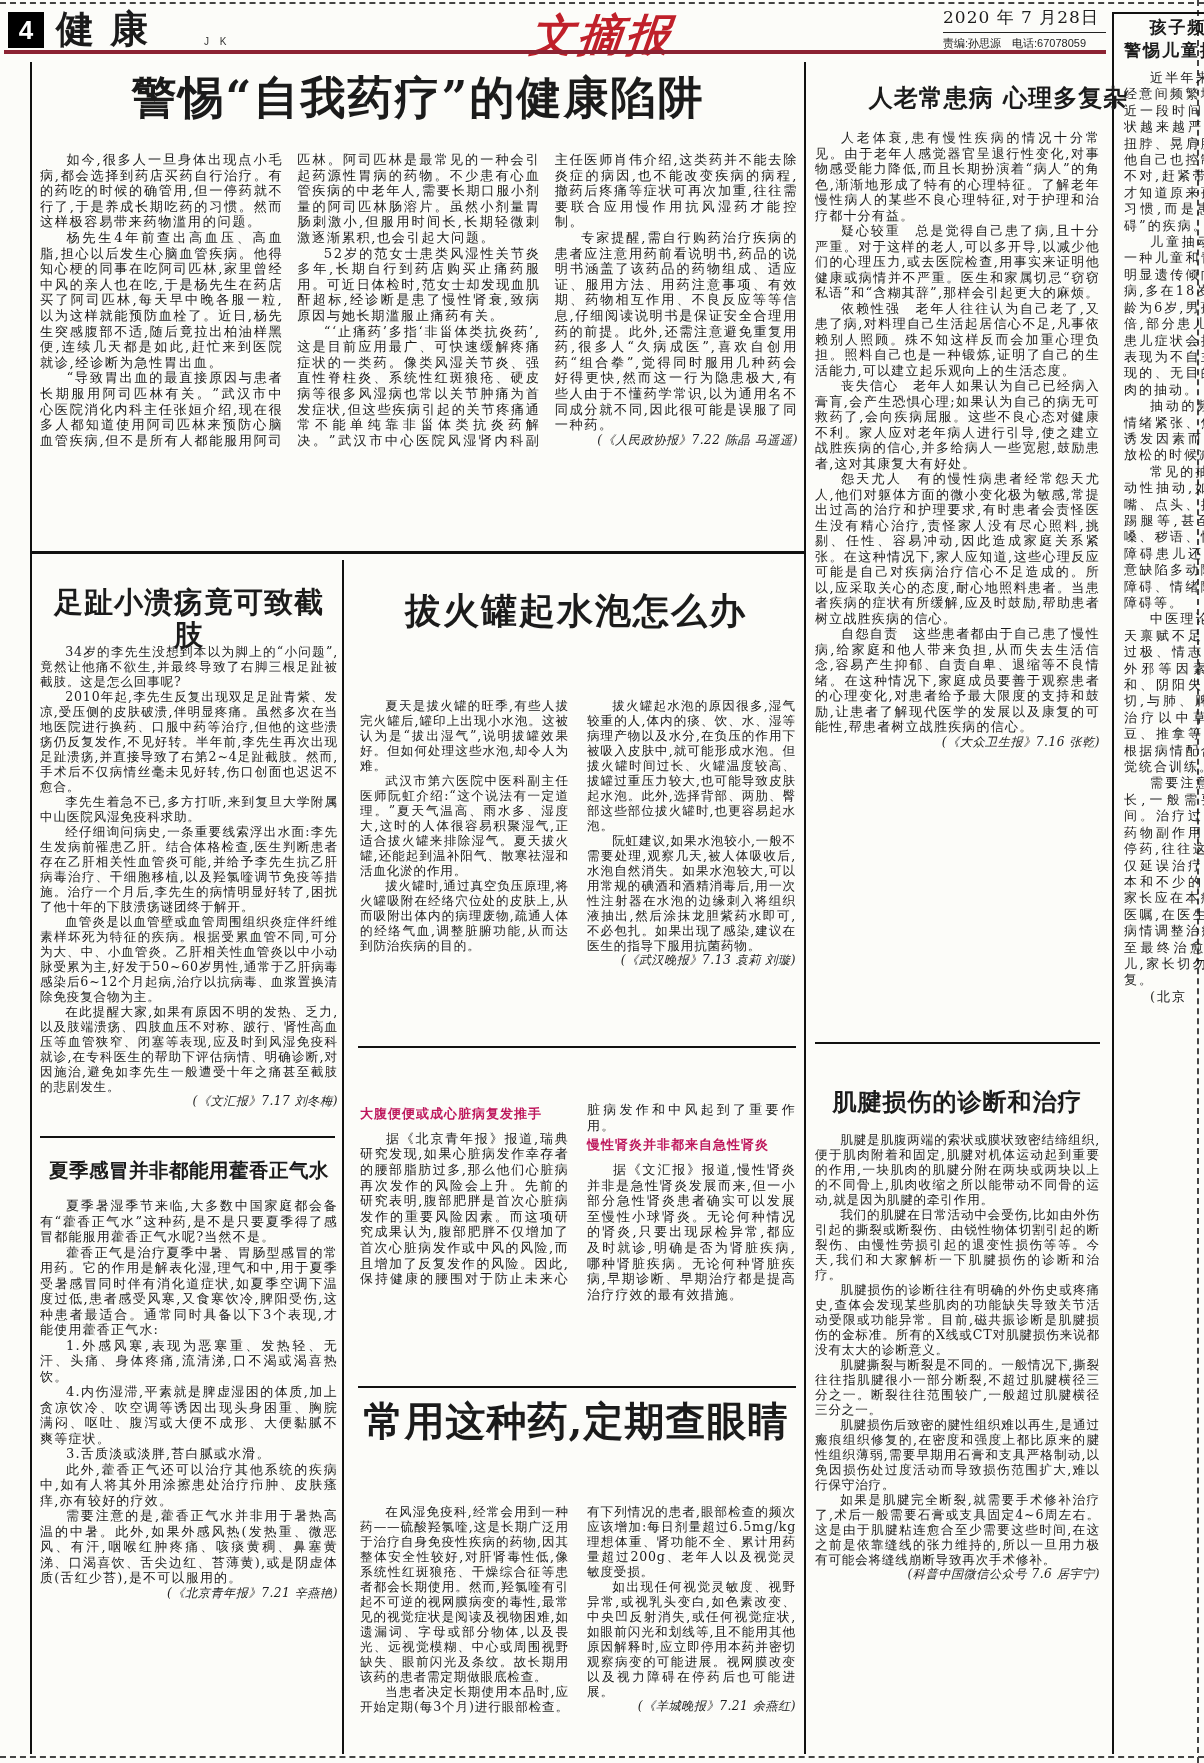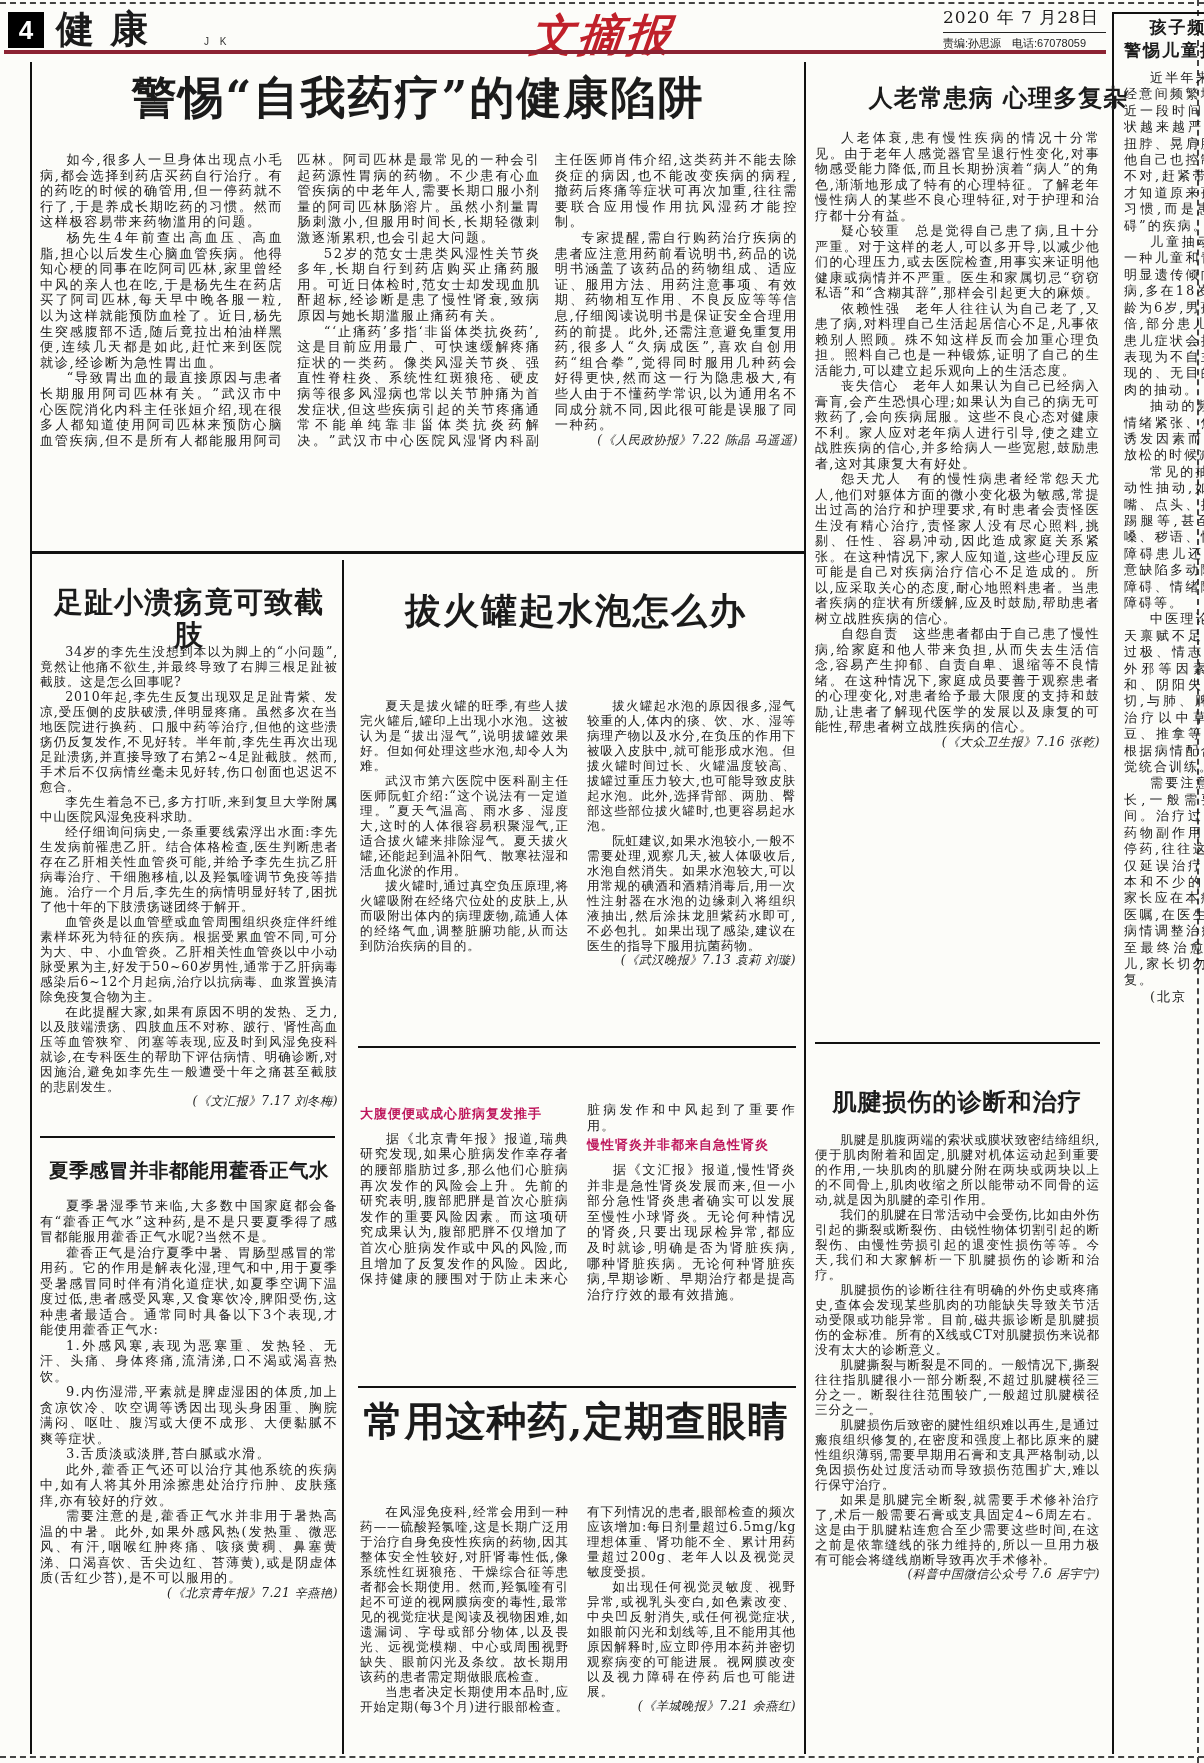--- a/index.html
+++ b/index.html
@@ -116,21 +116,21 @@
     </div>
   </section>
 
   <section>
     <h2 class="headline" style="left:40px;top:1160px;width:298px;font-size:19.5px;letter-spacing:0.5px;margin:0;">夏季感冒并非都能用藿香正气水</h2>
     <div class="body" style="left:40px;top:1198px;width:298px;height:556px;font-size:13px;letter-spacing:1.2px;line-height:15.5px;">
       <div>
           <p>夏季暑湿季节来临,大多数中国家庭都会备有“藿香正气水”这种药,是不是只要夏季得了感冒都能服用藿香正气水呢?当然不是。</p>
           <p>藿香正气是治疗夏季中暑、胃肠型感冒的常用药。它的作用是解表化湿,理气和中,用于夏季受暑感冒同时伴有消化道症状,如夏季空调下温度过低,患者感受风寒,又食寒饮冷,脾阳受伤,这种患者最适合。通常同时具备以下3个表现,才能使用藿香正气水:</p>
           <p>1.外感风寒,表现为恶寒重、发热轻、无汗、头痛、身体疼痛,流清涕,口不渴或渴喜热饮。</p>
-          <p>9.内伤湿滞,平素就是脾虚湿困的体质,加上贪凉饮冷、吹空调等诱因出现头身困重、胸脘满闷、呕吐、腹泻或大便不成形、大便黏腻不爽等症状。</p>
+          <p>4.内伤湿滞,平素就是脾虚湿困的体质,加上贪凉饮冷、吹空调等诱因出现头身困重、胸脘满闷、呕吐、腹泻或大便不成形、大便黏腻不爽等症状。</p>
           <p>3.舌质淡或淡胖,苔白腻或水滑。</p>
           <p>此外,藿香正气还可以治疗其他系统的疾病中,如有人将其外用涂擦患处治疗疖肿、皮肤瘙痒,亦有较好的疗效。</p>
           <p>需要注意的是,藿香正气水并非用于暑热高温的中暑。此外,如果外感风热(发热重、微恶风、有汗,咽喉红肿疼痛、咳痰黄稠、鼻塞黄涕、口渴喜饮、舌尖边红、苔薄黄),或是阴虚体质(舌红少苔),是不可以服用的。</p>
         </div>
       <p class="attr">(《北京青年报》7.21 辛燕艳)</p>
     </div>
   </section>
 
   <section>
     <h2 class="headline" style="left:356px;top:590px;width:440px;font-size:36px;letter-spacing:2px;margin:0;">拔火罐起水泡怎么办</h2>

